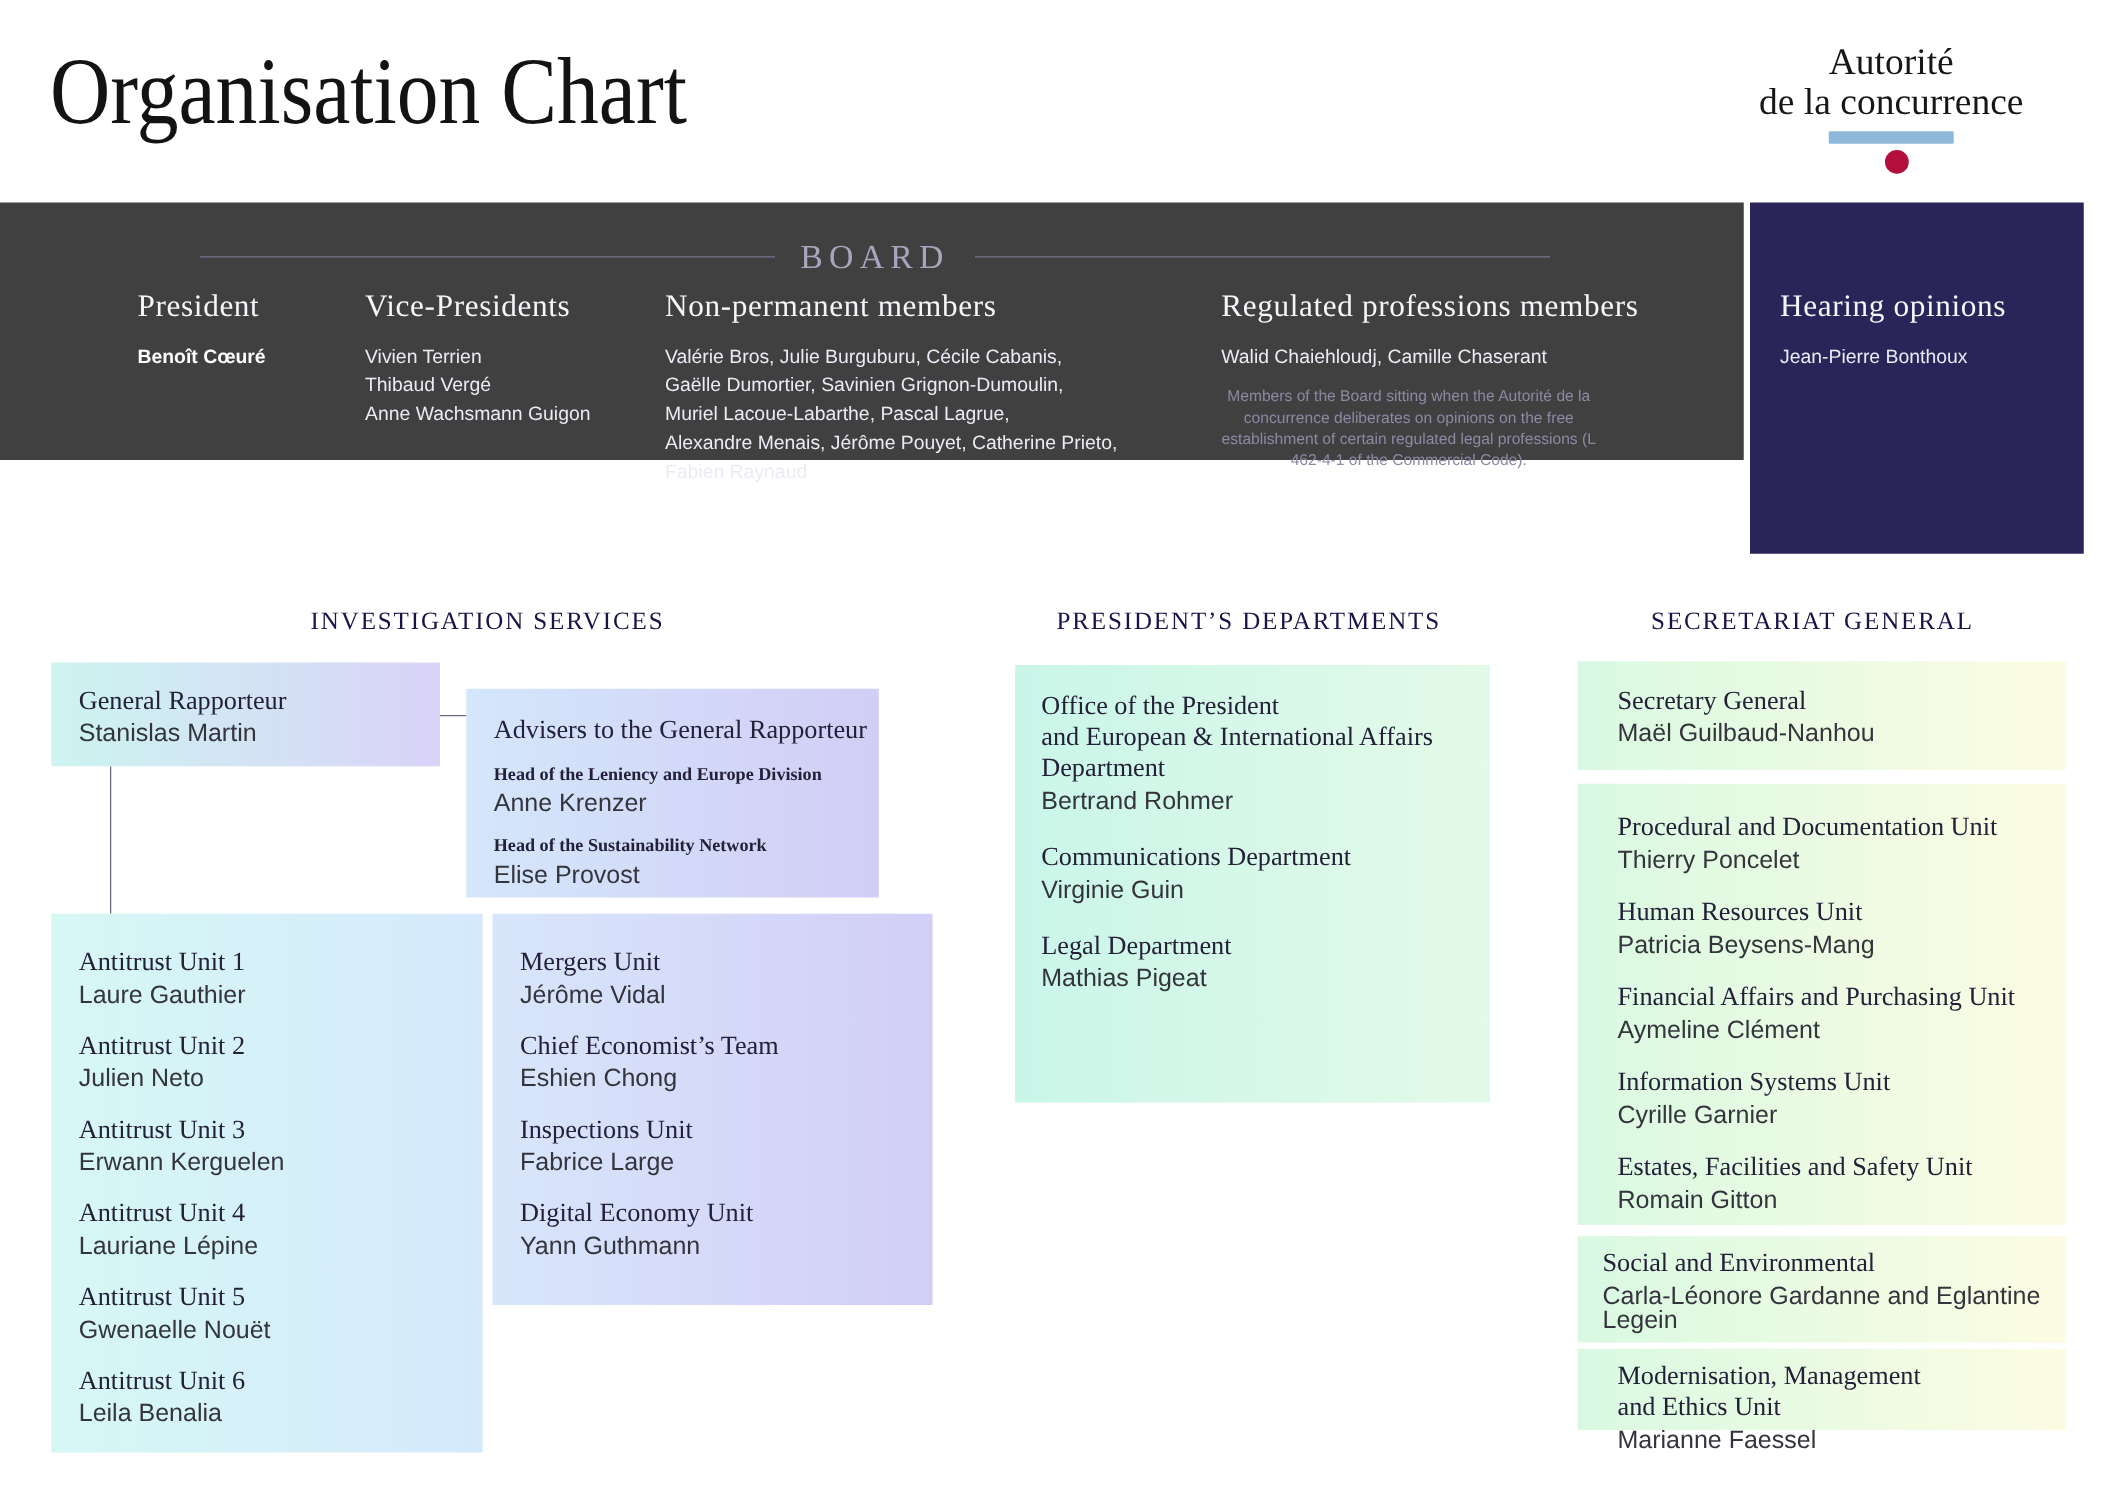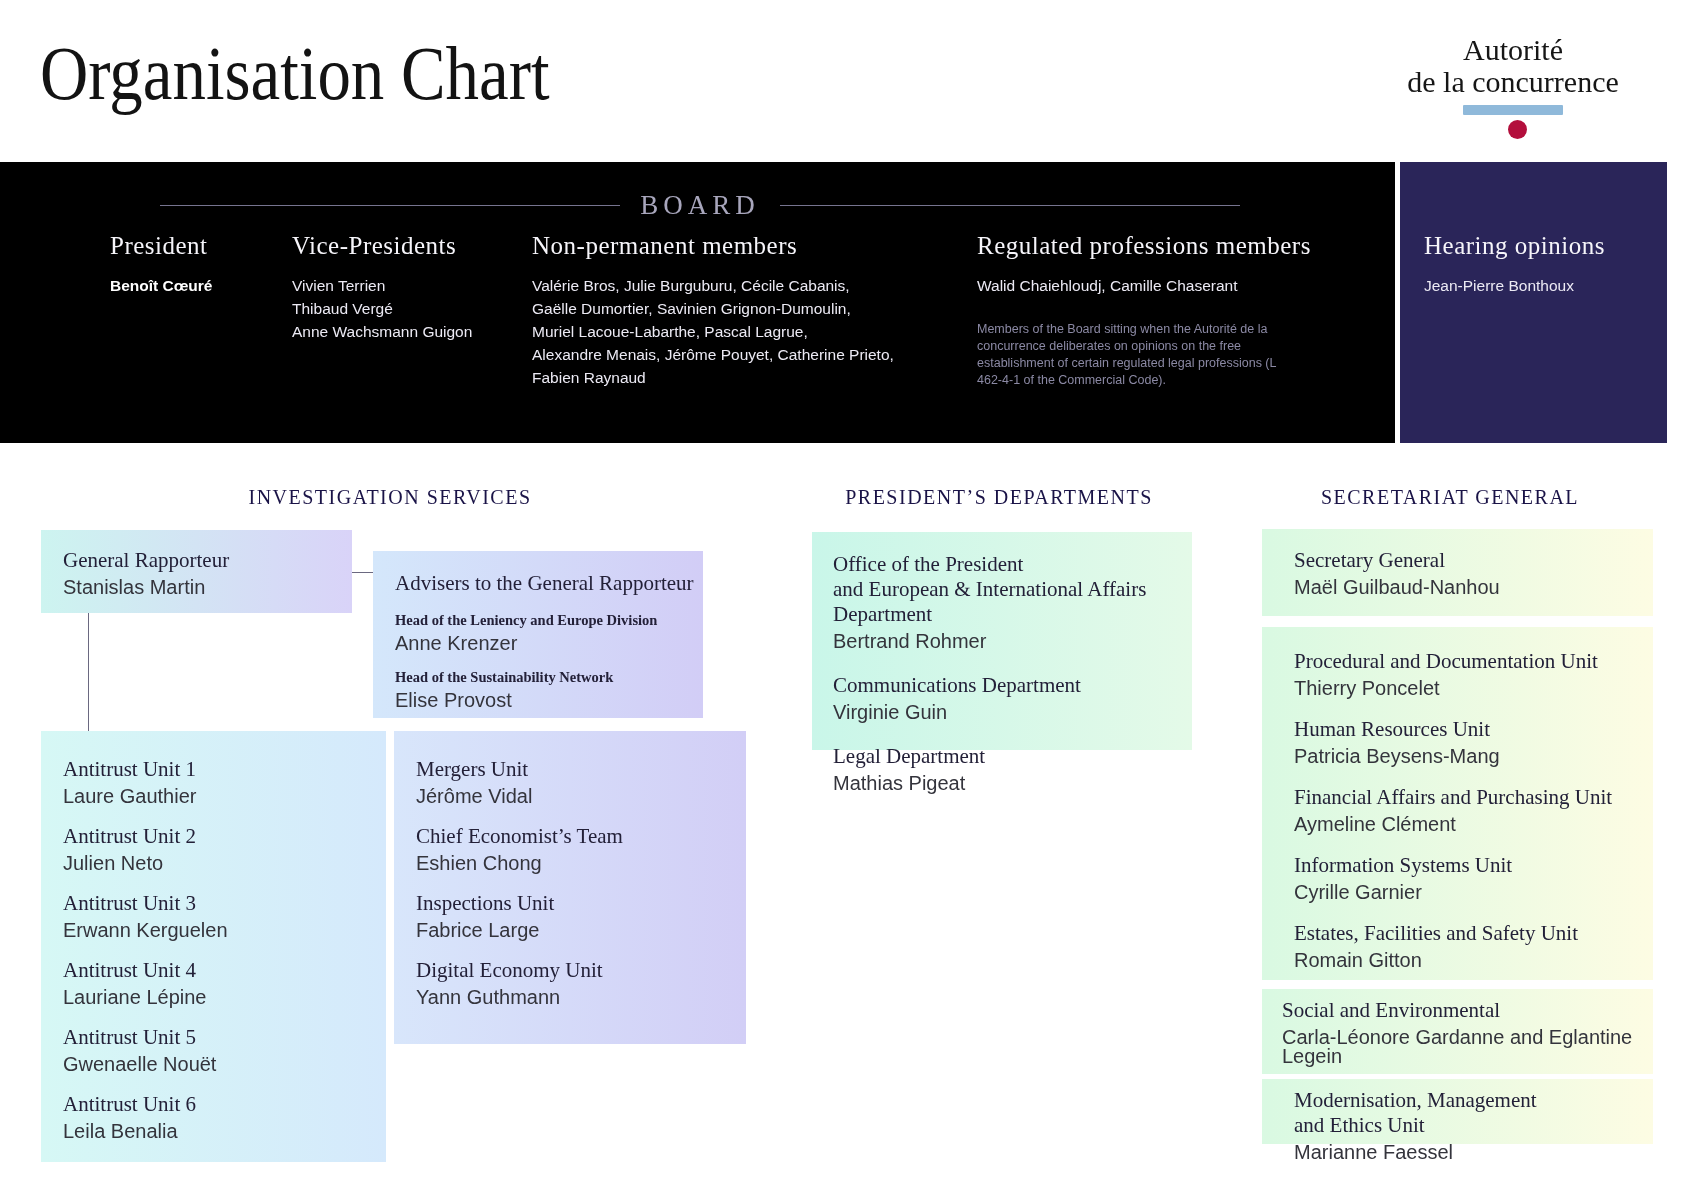--- a/index.html
+++ b/index.html
@@ -11,34 +11,34 @@
               font-size:76px;color:#131313;transform:scaleX(.88);transform-origin:left top;
               white-space:nowrap;}
   .logo{position:absolute;left:1398px;top:34px;width:230px;text-align:center;color:#161616;}
   .logo-l1{font-family:"Liberation Serif",serif;font-size:30px;line-height:32px;}
   .logo-l2{font-family:"Liberation Serif",serif;font-size:30px;line-height:32px;}
   .logo-bar{width:100px;height:10px;background:#8fb9da;margin:7px auto 0;border-radius:1px;}
   .logo-dot{width:19px;height:19px;border-radius:50%;background:#b30f3c;margin:5px auto 0;
             transform:translateX(4px);}
 
   
-  .board-band{position:absolute;left:0;top:162px;width:1395px;height:281px;background:#000000;}
+  .board-band{position:absolute;left:0;top:162px;width:1395px;height:206px;background:#404040;}
   .hearing-box{position:absolute;left:1400px;top:162px;width:267px;height:281px;background:#2a2559;}
   .board-label-row{position:absolute;left:160px;top:28px;width:1080px;display:flex;
                    align-items:center;gap:20px;}
   .board-label-row .rule{flex:1;height:1px;background:#76748f;}
   .board-label{font-family:"Liberation Serif",serif;font-size:27px;letter-spacing:5px;
                color:#a8a6bc;}
   .band-col{position:absolute;top:70px;}
   .band-heading{margin:0 0 14px;font-family:"Liberation Serif",serif;font-weight:400;
                 font-size:25px;color:#f6f5fa;letter-spacing:.5px;}
   .band-names{font-size:15.5px;line-height:23px;color:#eceaf4;}
   .band-names span{display:block;}
   .band-name-bold{font-weight:700;color:#ffffff;}
-  .band-note{margin-top:24px;width:300px;font-size:12.5px;line-height:17px;color:#8b89a4;}
+  .band-note{margin-top:12px;width:300px;font-size:12.5px;line-height:17px;color:#8b89a4;text-align:center;}
 
   
   .section-header{position:absolute;top:486px;width:420px;text-align:center;
                   font-family:"Liberation Serif",serif;font-size:20px;font-weight:400;
                   letter-spacing:1.5px;color:#1a1347;}
   .sh-invest{left:180px;}
   .sh-pres{left:789px;}
   .sh-sec{left:1240px;}
 
   
@@ -57,21 +57,21 @@
   .box-gr{left:41px;top:530px;width:311px;height:83px;padding:18px 0 0 22px;
           background:linear-gradient(90deg,#cdf4f0,#d9d3f8);}
   .box-advisers{left:373px;top:551px;width:330px;height:167px;padding:20px 0 0 22px;
           background:linear-gradient(90deg,#d4e7fb,#d2cdf6);}
   .box-advisers .role-block{margin-top:16px;}
   .box-antitrust{left:41px;top:731px;width:345px;height:431px;padding:26px 0 0 22px;
           background:linear-gradient(90deg,#d6f8f5,#d5e9fc);}
   .box-mergers{left:394px;top:731px;width:352px;height:313px;padding:26px 0 0 22px;
           background:linear-gradient(90deg,#d8e6fb,#d2cef6);}
   .unit{margin-bottom:18px;}
-  .box-president{left:812px;top:532px;width:380px;height:218px;padding:20px 18px 0 21px;
+  .box-president{left:812px;top:532px;width:380px;height:350px;padding:20px 18px 0 21px;
           background:linear-gradient(90deg,#c9f6e9,#e4fae8);}
   .dept{margin-bottom:22px;}
   .tl{display:block;}
 
   .box-sec{left:1262px;width:391px;background:linear-gradient(90deg,#d9f9e2,#fdfce3);}
   .box-sec-head{top:529px;height:87px;padding:19px 0 0 32px;}
   .box-sec-units{top:627px;height:353px;padding:22px 0 0 32px;}
   .box-sec-units .unit{margin-bottom:19px;}
   .box-sec-social{top:989px;height:85px;padding:9px 0 0 20px;}
   .box-sec-modern{top:1079px;height:65px;padding:9px 0 0 32px;}

